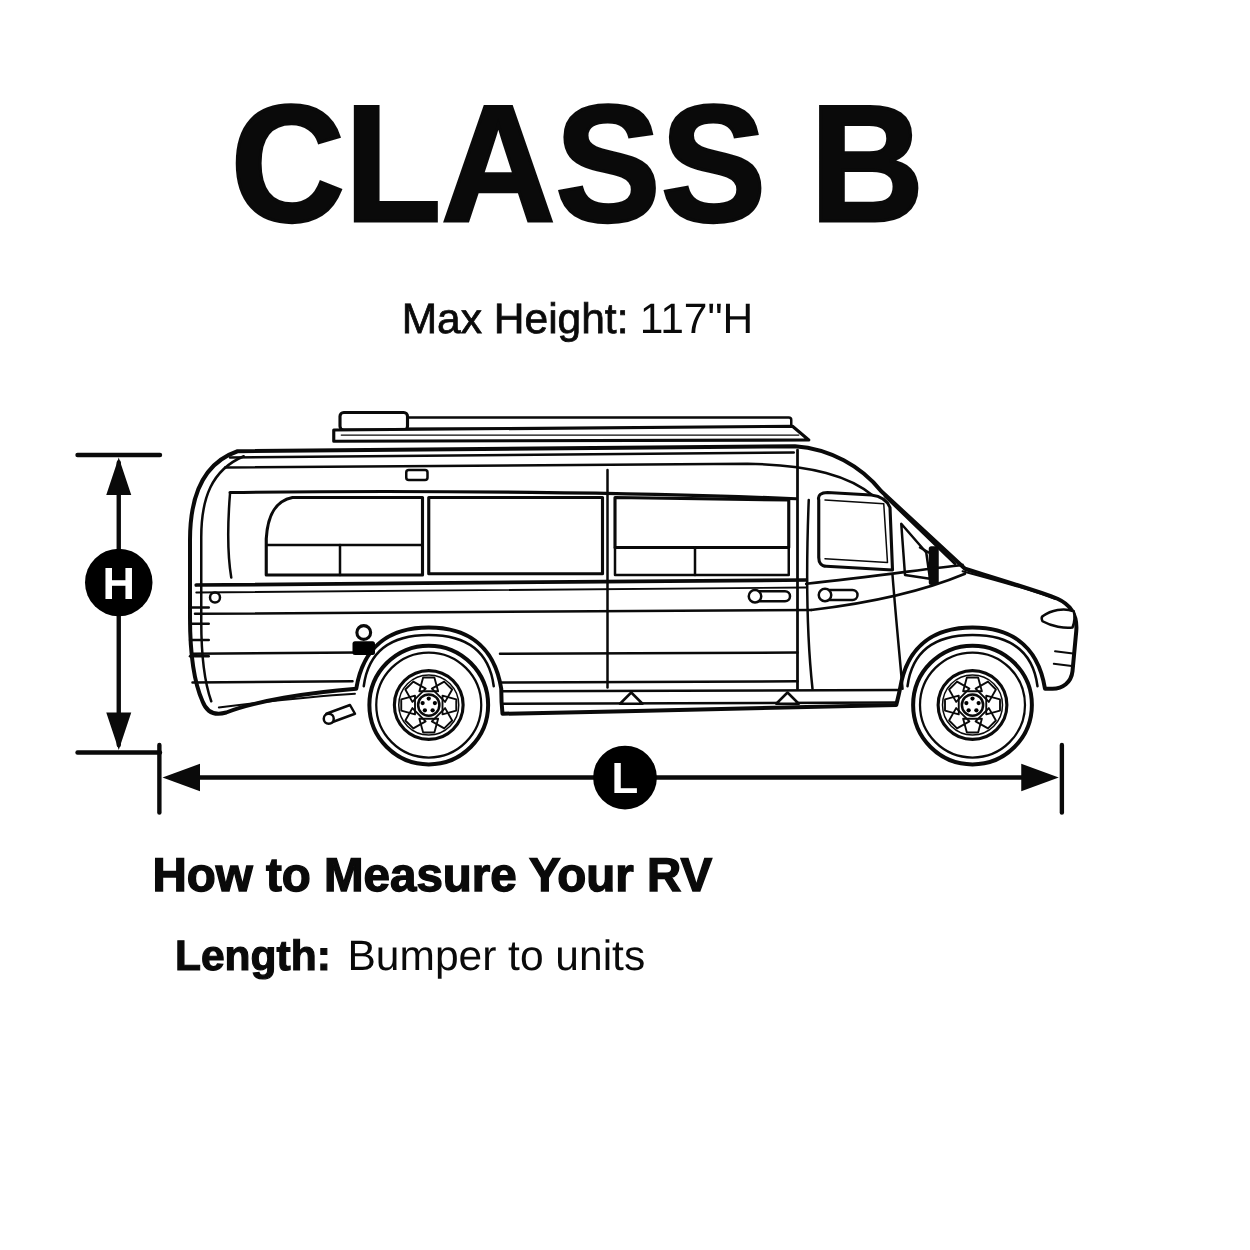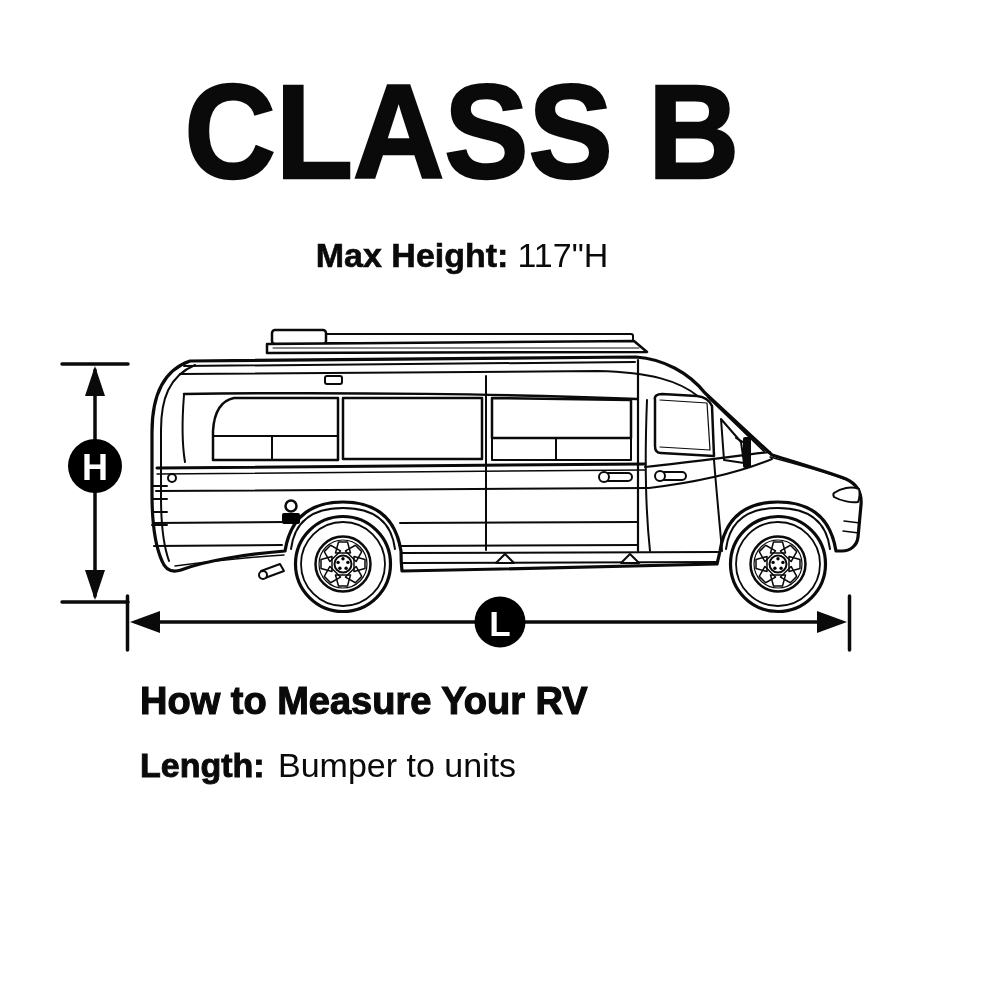--- a/index.html
+++ b/index.html
@@ -4,24 +4,24 @@
 <style>
   html,body{margin:0;padding:0;background:#fff;}
   #page{position:relative;width:924px;height:1000px;background:#ffffff;overflow:hidden;
         font-family:"Liberation Sans","DejaVu Sans",sans-serif;color:#0a0a0a;}
   .title{position:absolute;top:66px;left:0;right:0;text-align:center;
          font-size:133px;font-weight:700;line-height:1;letter-spacing:0;}
   .title .squeeze{display:inline-block;transform:scaleX(.95);transform-origin:center;
          -webkit-text-stroke:2.5px #0a0a0a;}
   .subtitle{position:absolute;top:237px;left:0;right:0;text-align:center;
          font-size:34px;line-height:1.1;}
-  .subtitle .lbl{font-weight:700;-webkit-text-stroke:.6px #0a0a0a;}
+  .subtitle .lbl{font-weight:400;-webkit-text-stroke:.6px #0a0a0a;}
   .subtitle .val{font-weight:400;margin-left:9px;}
   .diagram{position:absolute;top:320px;left:0;width:1000px;height:360px;}
-  .howto{position:absolute;top:682px;left:140px;font-size:38px;font-weight:700;
+  .howto{position:absolute;top:682px;left:122px;font-size:38px;font-weight:700;
          -webkit-text-stroke:1.1px #0a0a0a;line-height:1.05;}
   .mrow{position:absolute;left:140px;display:flex;align-items:flex-end;
         font-size:34px;line-height:40px;}
   .mrow .mlabel{flex:0 0 138px;font-weight:700;-webkit-text-stroke:.9px #0a0a0a;}
   .mrow .mdesc{font-weight:400;white-space:pre-line;}
   #row-length{top:745px;}
   #row-height{top:815px;}
   svg *{vector-effect:none;}
 </style>
 </head>

